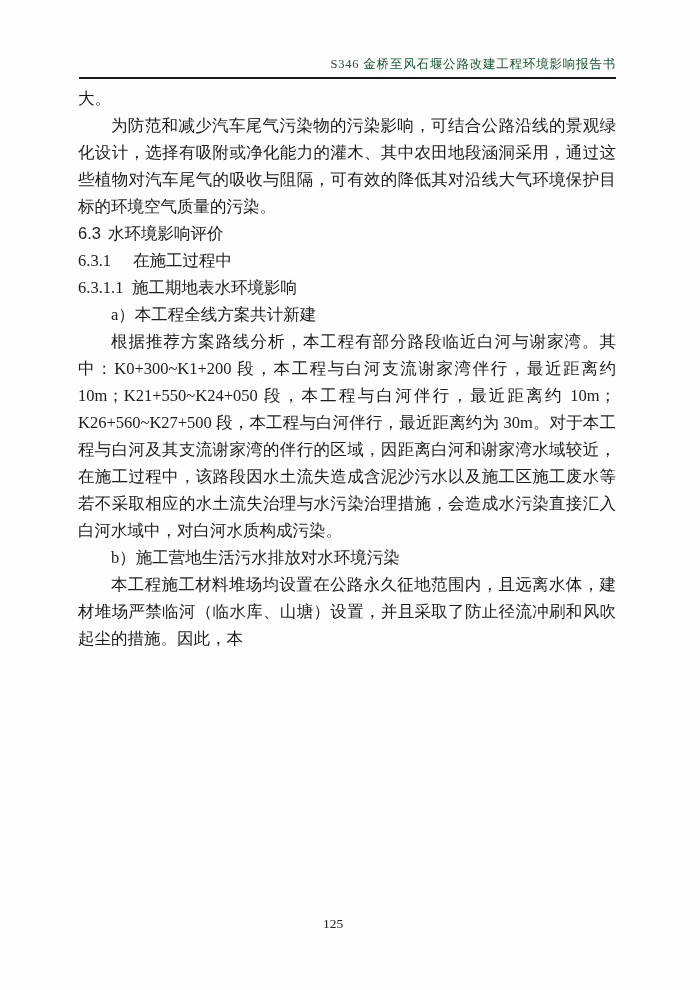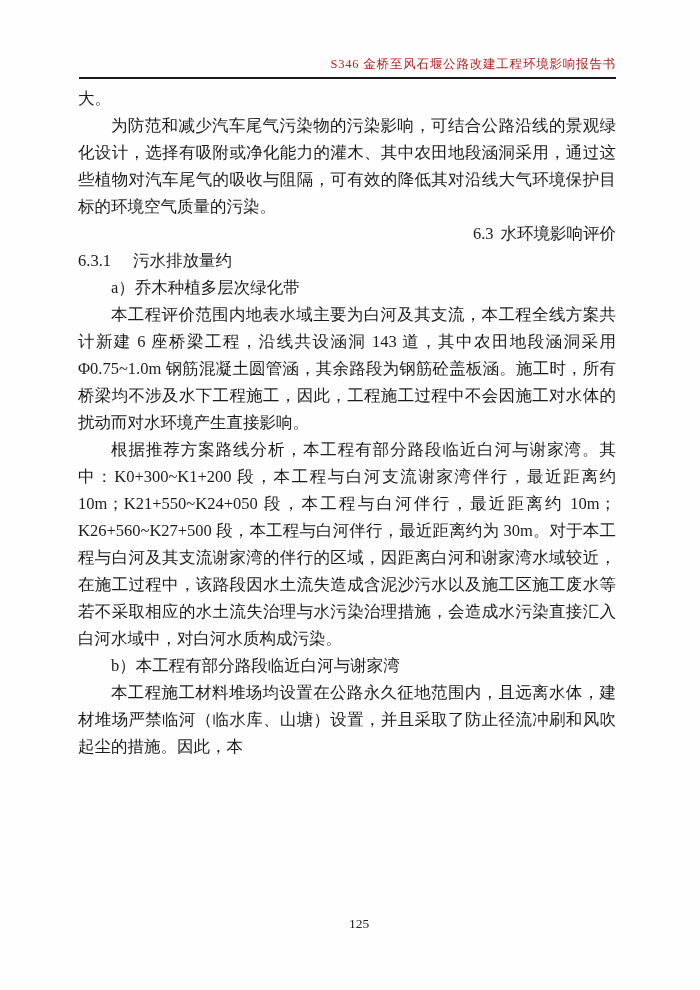--- a/index.html
+++ b/index.html
@@ -12,21 +12,21 @@
     position: relative;
     width: 700px; height: 990px;
     background: #fefefe;
     overflow: hidden;
   }
   .header-title {
     position: absolute;
     top: 56px; right: 84px;
     font-size: 12.5px;
     letter-spacing: 0.8px;
-    color: #b91c1c;
+    color: #14532d;
     white-space: nowrap;
   }
   .header-rule {
     position: absolute;
     top: 77px; left: 79px;
     width: 537px; height: 2px;
     background: #1a1a1a;
   }
   .content {
     position: absolute;
@@ -42,31 +42,31 @@
     line-height: 27px;
     font-weight: normal;
   }
   .para-body {
     text-align: justify;
     text-indent: 2em;
   }
   .para-plain { text-align: left; }
   .para-item  { text-align: left; text-indent: 2em; }
   .h-sect {
-    font-family: Liberation Serif, serif;
+    font-family: Liberation Sans, sans-serif;
     font-weight: bold;
-    text-align: right;
+    text-align: left;
   }
   .h-sub { text-align: left; }
   .num-63   { margin-right: 7px; }
   .num-631  { display: inline-block; width: 55px; }
   .num-6311 { display: inline-block; width: 54px; }
   .footer {
     position: absolute;
-    top: 916px; left: 90px;
+    top: 916px; left: 64px;
     width: 538px;
     text-align: center;
     font-size: 13.5px;
     color: #222;
   }
 </style>
 </head>
 <body>
 
 <div class="page">
@@ -75,30 +75,30 @@
   <div class="header-rule"></div>
 
   <div class="content">
 
     <p class="para-plain">大。</p>
 
     <p class="para-body">为防范和减少汽车尾气污染物的污染影响，可结合公路沿线的景观绿化设计，选择有吸附或净化能力的灌木、其中农田地段涵洞采用，通过这些植物对汽车尾气的吸收与阻隔，可有效的降低其对沿线大气环境保护目标的环境空气质量的污染。</p>
 
     <h2 class="h-sect"><span class="num-63">6.3</span><span>水环境影响评价</span></h2>
 
-    <h3 class="h-sub"><span class="num-631">6.3.1</span><span>污水排放量约</span></h3>
+    <h3 class="h-sub"><span class="num-631">6.3.1</span><span>在施工过程中</span></h3>
 
+    <h4 class="h-sub"><span class="num-6311">6.3.1.1</span><span>施工期地表水环境影响</span></h4>
 
-    <p class="para-item">a）乔木种植多层次绿化带</p>
+    <p class="para-item">a）本工程全线方案共计新建</p>
 
-    <p class="para-body">本工程评价范围内地表水域主要为白河及其支流，本工程全线方案共计新建 6 座桥梁工程，沿线共设涵洞 143 道，其中农田地段涵洞采用 Φ0.75~1.0m 钢筋混凝土圆管涵，其余路段为钢筋砼盖板涵。施工时，所有桥梁均不涉及水下工程施工，因此，工程施工过程中不会因施工对水体的扰动而对水环境产生直接影响。</p>
 
     <p class="para-body">根据推荐方案路线分析，本工程有部分路段临近白河与谢家湾。其中：K0+300~K1+200 段，本工程与白河支流谢家湾伴行，最近距离约 10m；K21+550~K24+050 段，本工程与白河伴行，最近距离约 10m；K26+560~K27+500 段，本工程与白河伴行，最近距离约为 30m。对于本工程与白河及其支流谢家湾的伴行的区域，因距离白河和谢家湾水域较近，在施工过程中，该路段因水土流失造成含泥沙污水以及施工区施工废水等若不采取相应的水土流失治理与水污染治理措施，会造成水污染直接汇入白河水域中，对白河水质构成污染。</p>
 
-    <p class="para-item">b）本工程有部分路段临近白河与谢家湾</p>
+    <p class="para-item">b）施工营地生活污水排放对水环境污染</p>
 
 
 
     <p class="para-body">本工程施工材料堆场均设置在公路永久征地范围内，且远离水体，建材堆场严禁临河（临水库、山塘）设置，并且采取了防止径流冲刷和风吹起尘的措施。因此，本</p>
 
   </div>
 
   <div class="footer">
     <span>125</span>
   </div>

